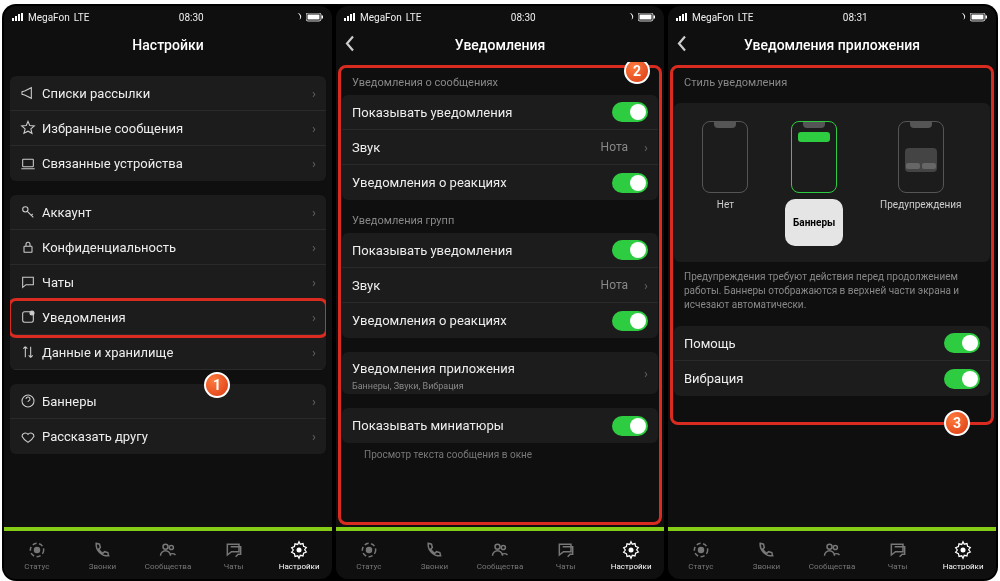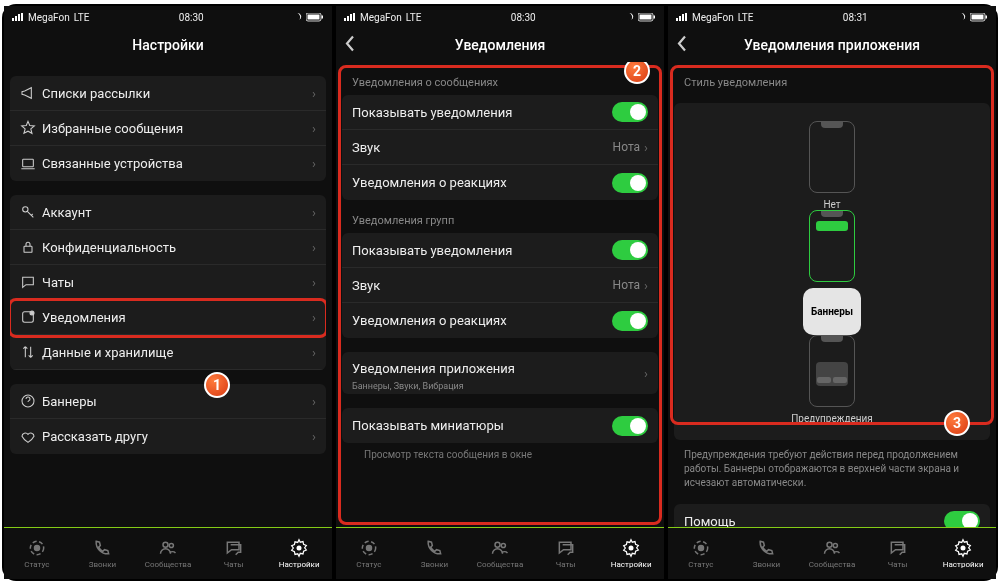--- a/index.html
+++ b/index.html
@@ -14,21 +14,21 @@
     display: flex;
     gap: 4px;
     background: #000;
     border-radius: 14px;
     padding: 2px;
   }
   .phone {
     width: 328px;
     height: 573px;
     background: #0f0f0f;
-    border-radius: 0;
+    border-radius: 12px;
     overflow: hidden;
     display: flex;
     flex-direction: column;
     color: #e8e8e8;
     font-size: 13px;
     position: relative;
   }
   .statusbar {
     height: 22px;
     display: flex;
@@ -70,21 +70,21 @@
     display: flex;
     align-items: center;
     height: 35px;
     padding: 0 10px;
     border-bottom: 1px solid #2a2a2a;
     position: relative;
   }
   .row:last-child { border-bottom: none; }
   .row .icon { width: 22px; display:flex; align-items:center; color:#ccc; }
   .row .label { flex: 1; color: #eee; font-size: 13px; }
-  .row .value { color: #888; font-size: 12px; margin-right: 4px; }
+  .row .value { color: #888; font-size: 12px; margin-right: 16px; }
   .row .chev { color: #666; }
   .row .sub { position:absolute; bottom:3px; left:10px; font-size:9px; color:#888; }
   .row.tall { height: 42px; padding-top: 0; }
   .row.tall .label { margin-top:-10px; }
   .sect-head {
     font-size: 11px;
     color: #888;
     padding: 14px 10px 4px;
   }
   .toggle {
@@ -105,35 +105,35 @@
     position:absolute;
     width:26px; height:26px; border-radius:50%;
     background: radial-gradient(circle at 35% 30%, #ff7b3d, #d93a12);
     color:#fff; font-weight:700; font-size:14px;
     display:flex; align-items:center; justify-content:center;
     border: 2px solid #fff;
     z-index:10;
   }
   .tabbar {
     height: 52px;
-    border-top: 1px solid #84cc16;
+    border-top: 4px solid #84cc16;
     display:flex;
     background:#0f0f0f;
     align-items:center;
   }
   .tab {
     flex:1; display:flex; flex-direction:column; align-items:center; justify-content:center;
     color:#777; font-size:8px; gap:2px;
   }
   .tab.active { color:#fff; }
   .tab svg { display:block; }
   .style-box {
     background:#1c1c1c; border-radius:6px; padding:10px; margin-top:10px;
   }
-  .style-opts { display:flex; justify-content:space-around; margin:8px 0 6px;flex-direction:column; }
+  .style-opts { display:flex; justify-content:space-around; margin:8px 0 6px; }
   .opt { display:flex; flex-direction:column; align-items:center; gap:6px; font-size:10px; color:#ccc; }
   .opt-phone {
     width:46px; height:72px; border:1.5px solid #555; border-radius:8px;
     position:relative;
   }
   .opt-phone .notch { position:absolute; top:0; left:50%; transform:translateX(-50%); width:22px; height:6px; background:#555; border-radius:0 0 4px 4px; }
   .opt.sel .opt-phone { border-color:#2ecc40; }
   .opt.sel .opt-lbl { background:#e5e5e5; color:#000; padding:18px 8px; border-radius:10px; font-weight:700; }
   .banner-line { position:absolute; top:10px; left:6px; right:6px; height:10px; border-radius:3px; background:#444; }
   .opt.sel .banner-line { background:#2ecc40; }

